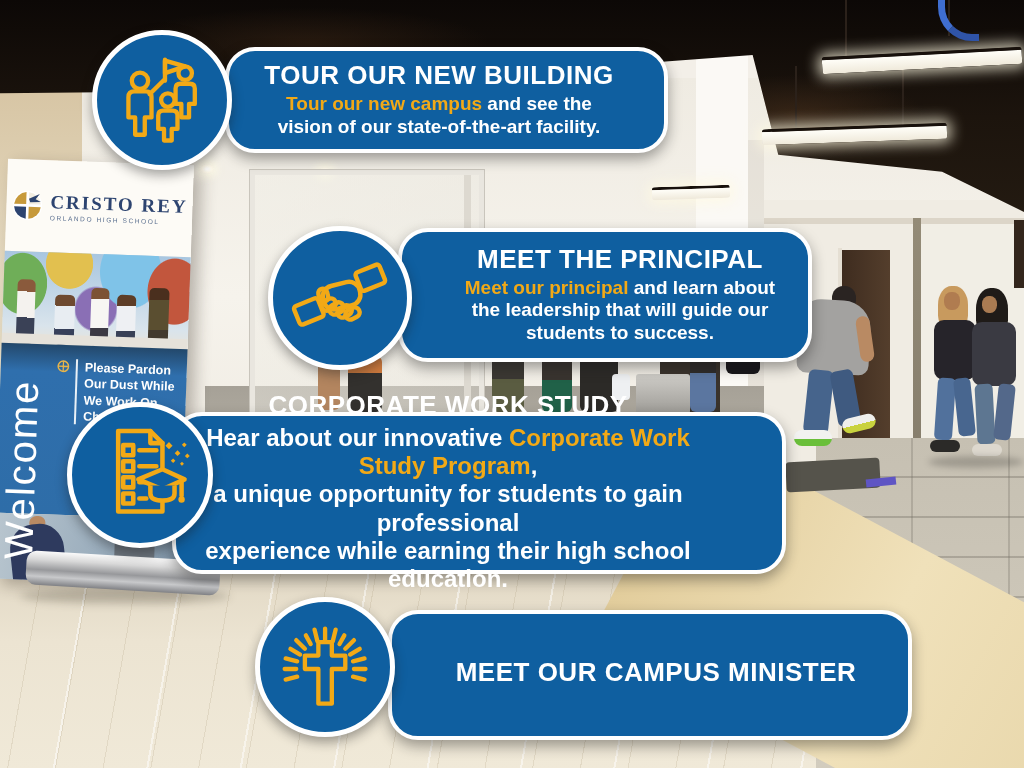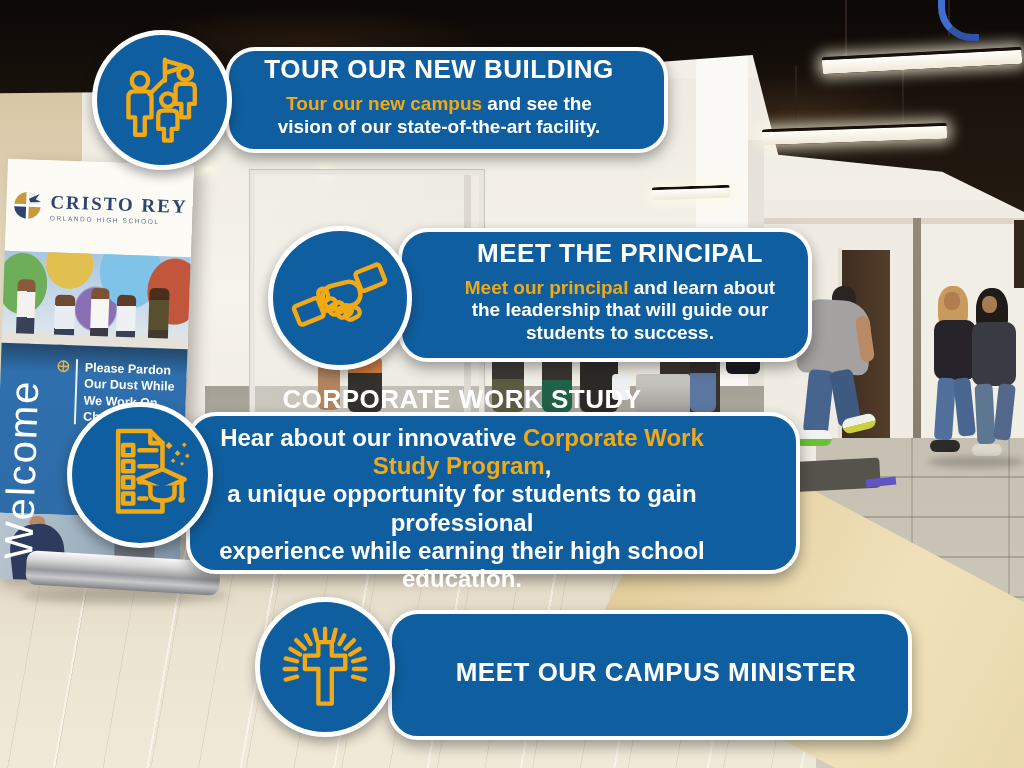--- a/index.html
+++ b/index.html
@@ -79,21 +79,21 @@
   .card{position:absolute;z-index:10;}
   .icon-circle{position:absolute;border-radius:50%;background:var(--blue);
     border:5px solid #fff;box-shadow:0 5px 12px rgba(25,25,25,.4);
     display:flex;align-items:center;justify-content:center;z-index:11;}
   .icon-circle svg{width:74%;height:74%;color:var(--gold);}
   .pill{position:absolute;background:var(--blue);border:4px solid #fff;border-radius:30px;
     box-shadow:0 6px 14px rgba(25,25,25,.4);display:flex;flex-direction:column;
     justify-content:center;align-items:center;box-sizing:border-box;}
   .card-title{margin:0 0 4px 0;color:#fff;font-size:26px;font-weight:bold;
     letter-spacing:.5px;white-space:nowrap;line-height:1.05;}
-  .card-body{margin:6px;color:#fff;font-weight:bold;text-align:center;line-height:1.18;
+  .card-body{margin:0;color:#fff;font-weight:bold;text-align:center;line-height:1.18;
     white-space:pre-line;}
   .card-body .hl{color:var(--gold);}
   .shadow-ell{position:absolute;border-radius:50%;background:rgba(0,0,0,.2);filter:blur(3px);}
 </style>
 </head>
 <body>
 
 <div class="scene">
 
   <div class="abs wall-base"></div>
@@ -252,21 +252,21 @@
    <rect x="33" y="36" width="38" height="24" rx="11" transform="rotate(-14 52 48)" fill="none" stroke="currentColor" stroke-width="4.5" stroke-linecap="round" stroke-linejoin="round"></rect>
    <rect x="34" y="49.5" width="10" height="15" rx="5" transform="rotate(62 39 57)" fill="none" stroke="currentColor" stroke-width="4.5" stroke-linecap="round" stroke-linejoin="round"></rect>
    <rect x="42" y="53.5" width="10" height="15" rx="5" transform="rotate(62 47 61)" fill="none" stroke="currentColor" stroke-width="4.5" stroke-linecap="round" stroke-linejoin="round"></rect>
    <rect x="50" y="56.5" width="10" height="15" rx="5" transform="rotate(62 55 64)" fill="none" stroke="currentColor" stroke-width="4.5" stroke-linecap="round" stroke-linejoin="round"></rect>
    <rect x="58" y="58.5" width="10" height="15" rx="5" transform="rotate(62 63 66)" fill="none" stroke="currentColor" stroke-width="4.5" stroke-linecap="round" stroke-linejoin="round"></rect>
    <rect x="29" y="41" width="9" height="13" rx="4.5" transform="rotate(-14 33.5 47.5)" fill="none" stroke="currentColor" stroke-width="4.5" stroke-linecap="round" stroke-linejoin="round"></rect>
  </svg>
         </div>
       </section>
       <section class="card">
-        <div class="pill" style="left: 186px; top: 412px; width: 614px; height: 162px; padding-left: 14px; padding-right: 76px;">
+        <div class="pill" style="left: 172px; top: 412px; width: 614px; height: 162px; padding-left: 14px; padding-right: 76px;">
           <h2 class="card-title">CORPORATE WORK STUDY</h2>
           <p class="card-body" style="font-size: 24px;"><span>Hear about our innovative </span><span class="hl">Corporate Work Study Program</span><span>,
 a unique opportunity for students to gain professional
 experience while earning their high school education.</span></p>
         </div>
         <div class="icon-circle" style="left: 67px; top: 402px; width: 136px; height: 136px;">
           <svg viewBox="0 0 100 100">
    <path d="M28 6 H60 L72 18 V86 H28 Z" fill="none" stroke="currentColor" stroke-width="4.5" stroke-linecap="round" stroke-linejoin="round"></path>
    <path d="M60 6 V18 H72" fill="none" stroke="currentColor" stroke-width="4.5" stroke-linecap="round" stroke-linejoin="round"></path>
    <rect x="33" y="20" width="10" height="10" fill="none" stroke="currentColor" stroke-width="4.5" stroke-linecap="round" stroke-linejoin="round"></rect>

